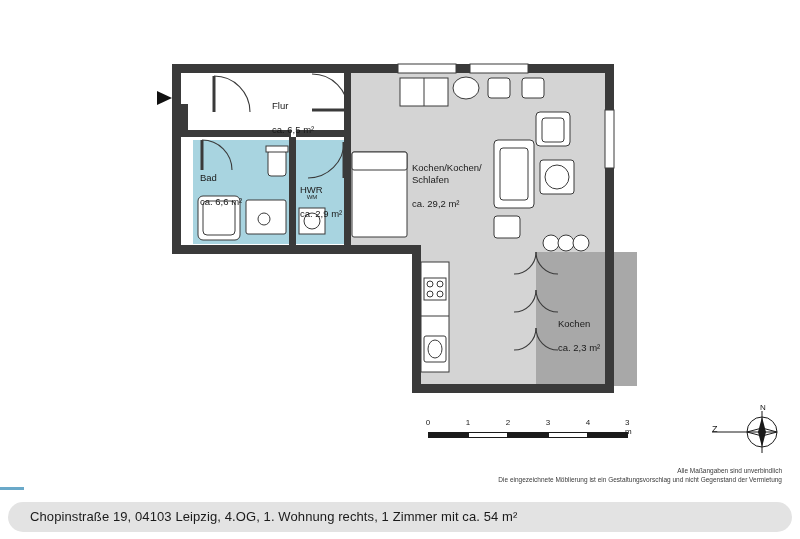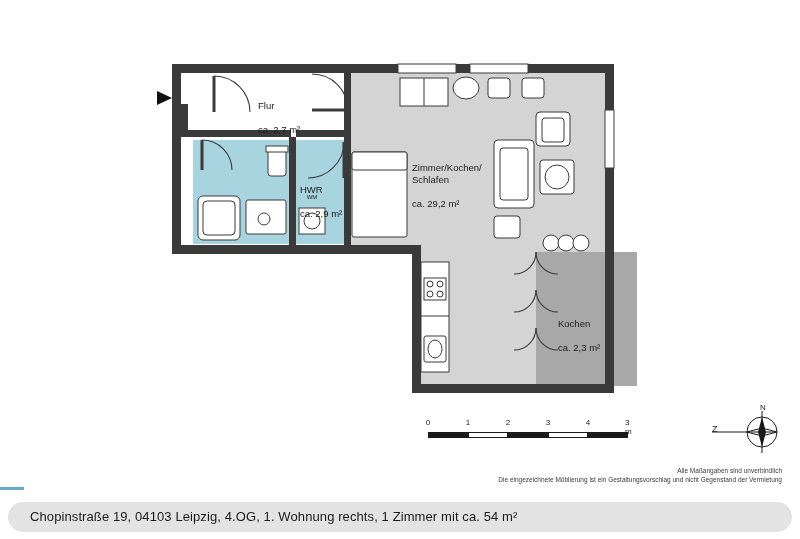--- a/index.html
+++ b/index.html
@@ -257,33 +257,37 @@
       <line x1="421" y1="316" x2="449" y2="316"></line>
     </g>
 
     <g fill="#ffffff" stroke="#3a3a3a" stroke-width="1">
       <circle cx="551" cy="243" r="8"></circle>
       <circle cx="566" cy="243" r="8"></circle>
       <circle cx="581" cy="243" r="8"></circle>
     </g>
   </svg>
 
-  <div class="room-label" style="left:258px; top:88px;">
+  <div class="room-label" style="left:272px; top:88px;">
     <span>Flur</span><br>
-    <span>ca. 2,7 m²</span>
-  </div>
-
+    <span>ca. 6,5 m²</span>
+  </div>
+
+  <div class="room-label" style="left:200px; top:160px;">
+    <span>Bad</span><br>
+    <span>ca. 6,6 m²</span>
+  </div>
 
   <div class="room-label" style="left:300px; top:172px;">
     <span>HWR</span><br>
     <span>ca. 2,9 m²</span>
   </div>
 
   <div class="room-label" style="left:412px; top:150px;">
-    <span>Zimmer/Kochen/
+    <span>Kochen/Kochen/
 Schlafen</span><br>
     <span>ca. 29,2 m²</span>
   </div>
 
   <div class="room-label" style="left:558px; top:306px;">
     <span>Kochen</span><br>
     <span>ca. 2,3 m²</span>
   </div>
 
   <div id="scalebar">

